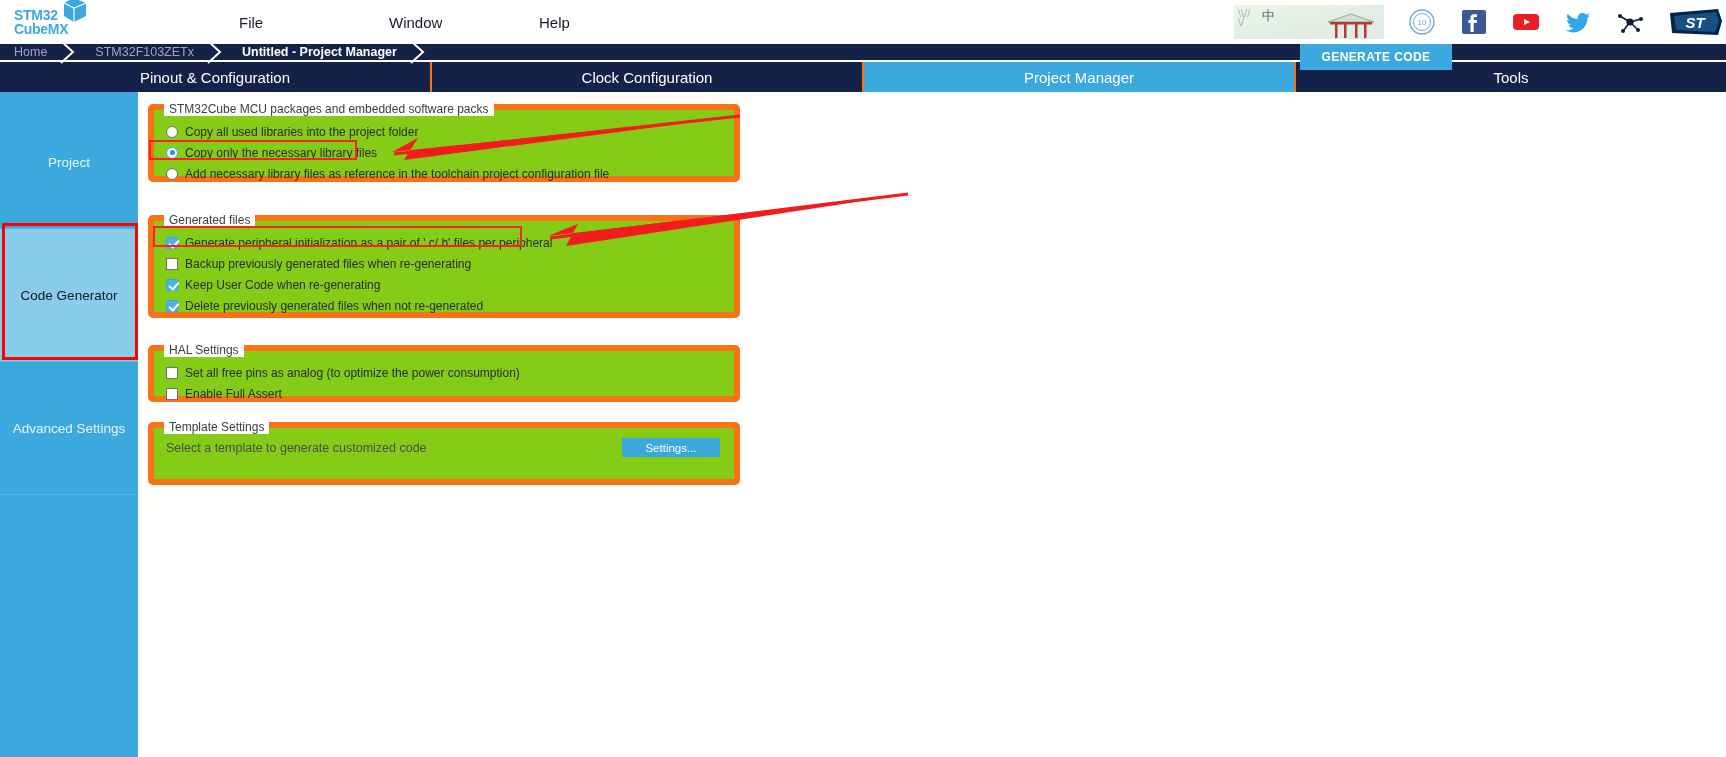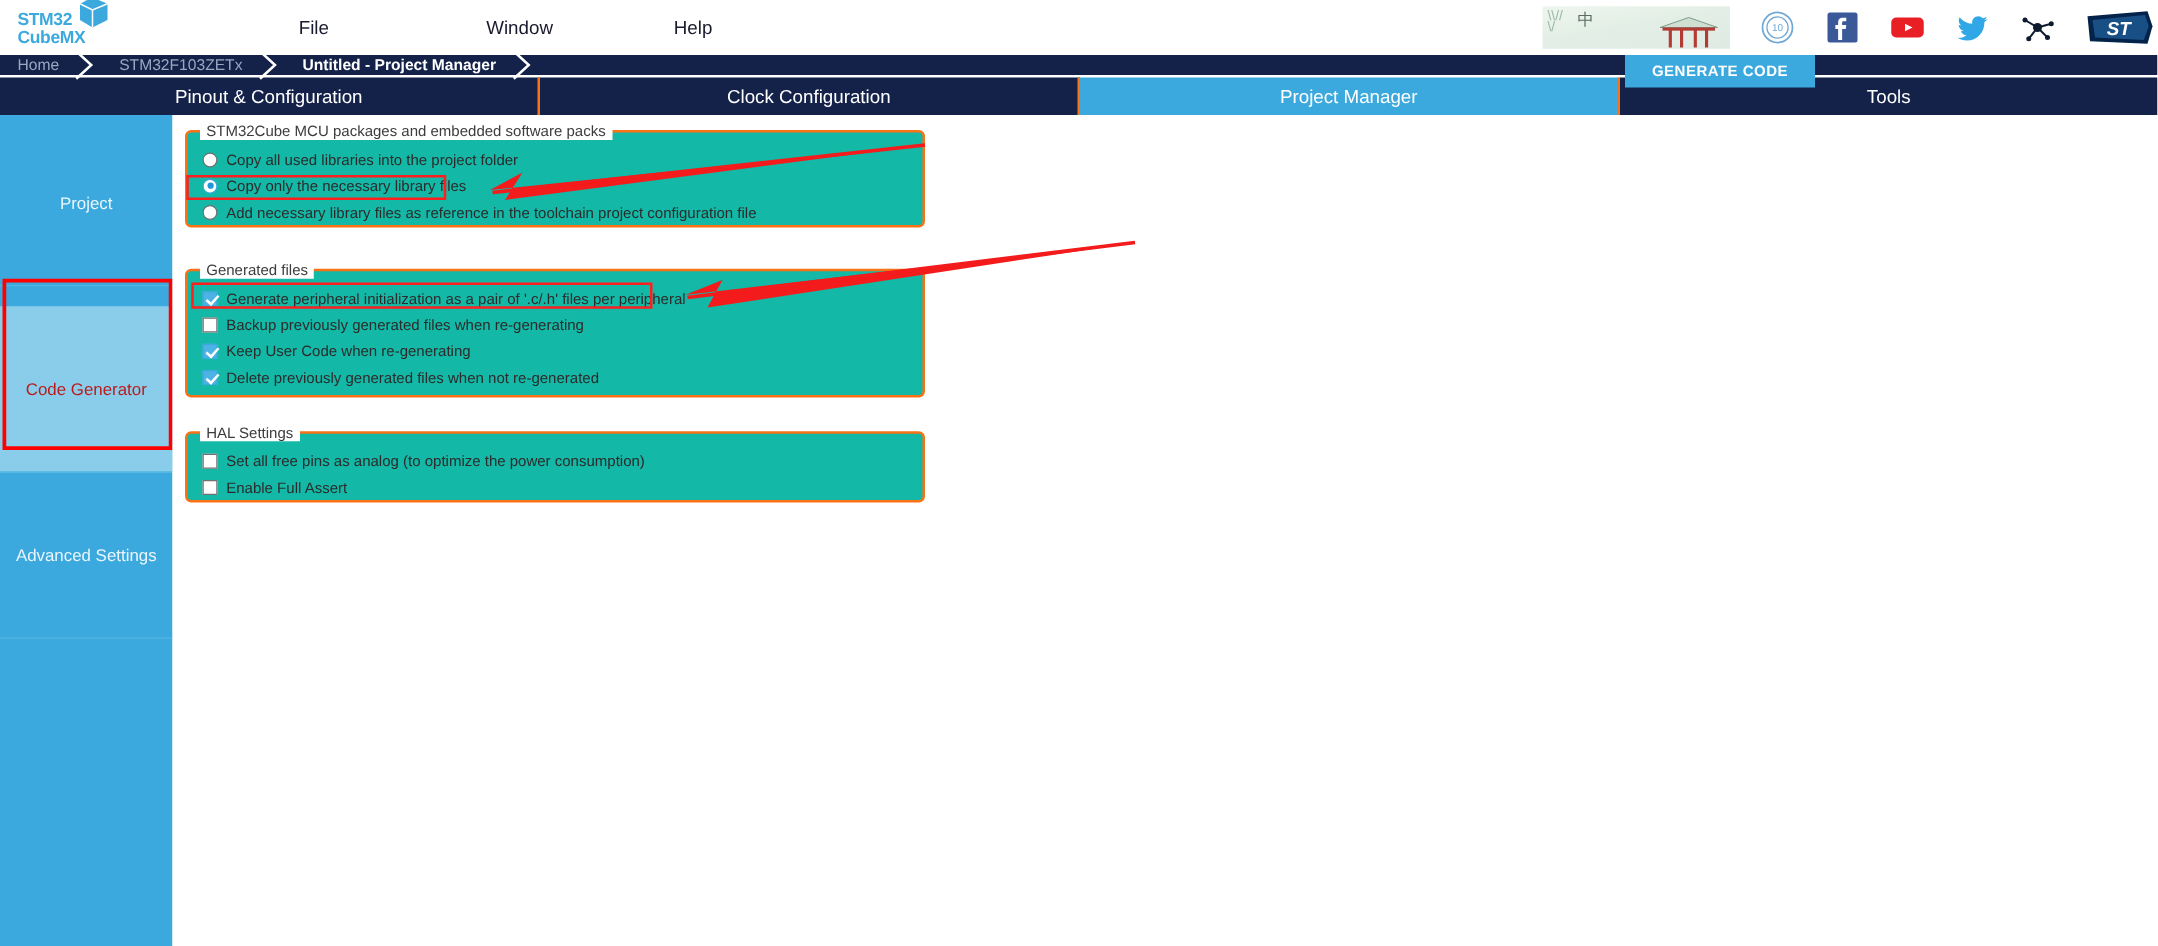--- a/index.html
+++ b/index.html
@@ -127,43 +127,43 @@
   }
   .side-item {
     height: 133px;
     display: flex; align-items: center; justify-content: center;
     color: #eaf6fd;
     font-size: 13.5px;
     border-bottom: 1px solid #53b6e3;
     cursor: pointer;
     text-align: center;
   }
-  .side-item.selected { background: #8acdeb; color:#b91c1c;margin-top:16px; }
+  .side-item.selected { background: #8acdeb; color:#0f172a; }
   .side-item.blank { height: 170px; border-bottom: none; cursor: default; }
   .side-highlight {
     position: absolute;
     left: 2px; top: 131px;
     width: 136px; height: 137px;
     border: 3px solid #ff0000;
     pointer-events: none;
   }
 
   .content {
     flex: 1;
     background: #ffffff;
     position: relative;
     padding: 10px 0 0 10px;
   }
 
   
   .groupbox {
     position: absolute;
-    border: 2px solid #f97316;
+    border: 6px solid #f97316;
     border-radius: 5px;
-    background: #14b8a6;
+    background: #84cc16;
   }
   .gb-title {
     position: absolute;
     top: -8px; left: 10px;
     background: #ffffff;
     padding: 0 5px;
     font-size: 12px;
     color: #3c3c3c;
     white-space: nowrap;
   }
@@ -398,20 +398,27 @@
           <span class="cbx"></span>
           <span>Set all free pins as analog (to optimize the power consumption)</span>
         </div>
         <div class="opt">
           <span class="cbx"></span>
           <span>Enable Full Assert</span>
         </div>
       </div>
     </div>
 
+    <div class="groupbox" style="left:10px; top:330px; width:592px; height:63px;">
+      <div class="gb-title">Template Settings</div>
+      <div class="tmpl-row">
+        <div class="tmpl-label">Select a template to generate customized code</div>
+        <div class="settings-btn">Settings...</div>
+      </div>
+    </div>
 
     <div class="redbox" style="left:11px; top:48px; width:208px; height:20px;"></div>
     <div class="redbox" style="left:15px; top:134px; width:369px; height:21px;"></div>
 
     <svg class="arrow" style="left:210px; top:20px; width:400px; height:60px;" viewBox="0 0 400 60">
       <path d="M392 4 L44 40 L70 26 L56 48 Z" fill="#f31b1b"></path>
       <path d="M392 4 L46 42" stroke="#f31b1b" stroke-width="3" fill="none"></path>
     </svg>
     <svg class="arrow" style="left:378px; top:98px; width:400px; height:62px;" viewBox="0 0 400 62">
       <path d="M392 4 L32 46 L62 34 L50 56 Z" fill="#f31b1b"></path>

